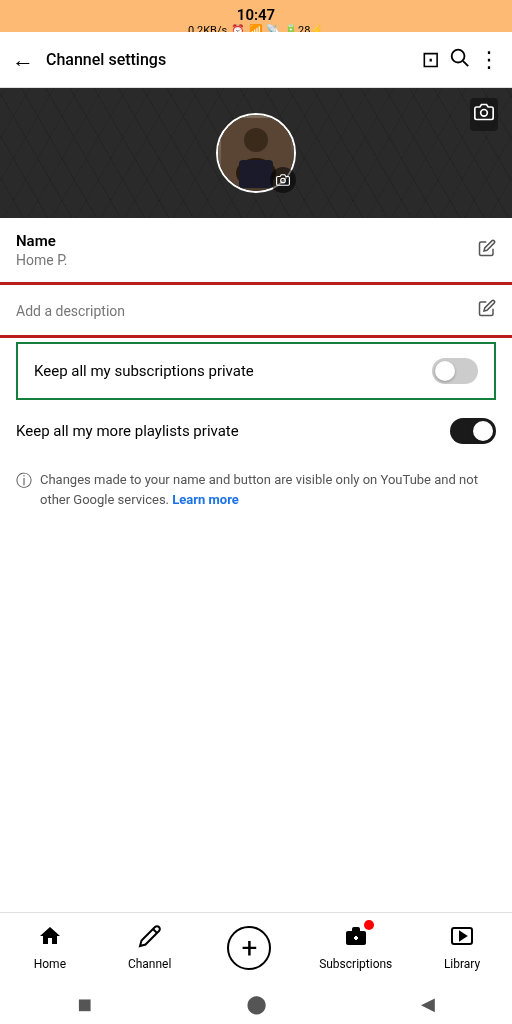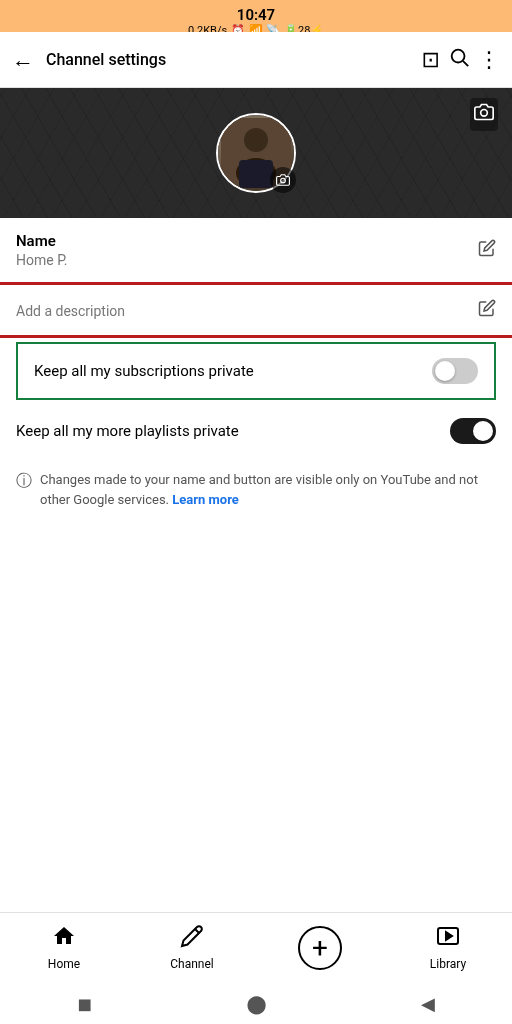--- a/index.html
+++ b/index.html
@@ -450,20 +450,32 @@
     </span>
     <span class="nav-label">Channel</span>
   </div>
 
   <div class="nav-item">
     <div class="nav-add">
       <span style="font-size:28px; line-height:1;">+</span>
     </div>
   </div>
 
+  <div class="nav-item">
+    <span class="nav-icon nav-subscriptions">
+      <svg width="24" height="24" viewBox="0 0 24 24" fill="#000">
+        <rect x="2" y="7" width="20" height="14" rx="2" ry="2"></rect>
+        <path d="M16 7V5a2 2 0 00-2-2h-4a2 2 0 00-2 2v2"></path>
+        <line x1="12" y1="12" x2="12" y2="16" stroke="#fff" stroke-width="2"></line>
+        <line x1="10" y1="14" x2="14" y2="14" stroke="#fff" stroke-width="2"></line>
+      </svg>
+      <span class="nav-badge"></span>
+    </span>
+    <span class="nav-label">Subscriptions</span>
+  </div>
 
   <div class="nav-item">
     <span class="nav-icon">
       <svg width="24" height="24" viewBox="0 0 24 24" fill="none" stroke="#000" stroke-width="2">
         <rect x="2" y="4" width="20" height="16" rx="2"></rect>
         <polygon points="10,8 16,12 10,16" fill="#000"></polygon>
       </svg>
     </span>
     <span class="nav-label">Library</span>
   </div>

